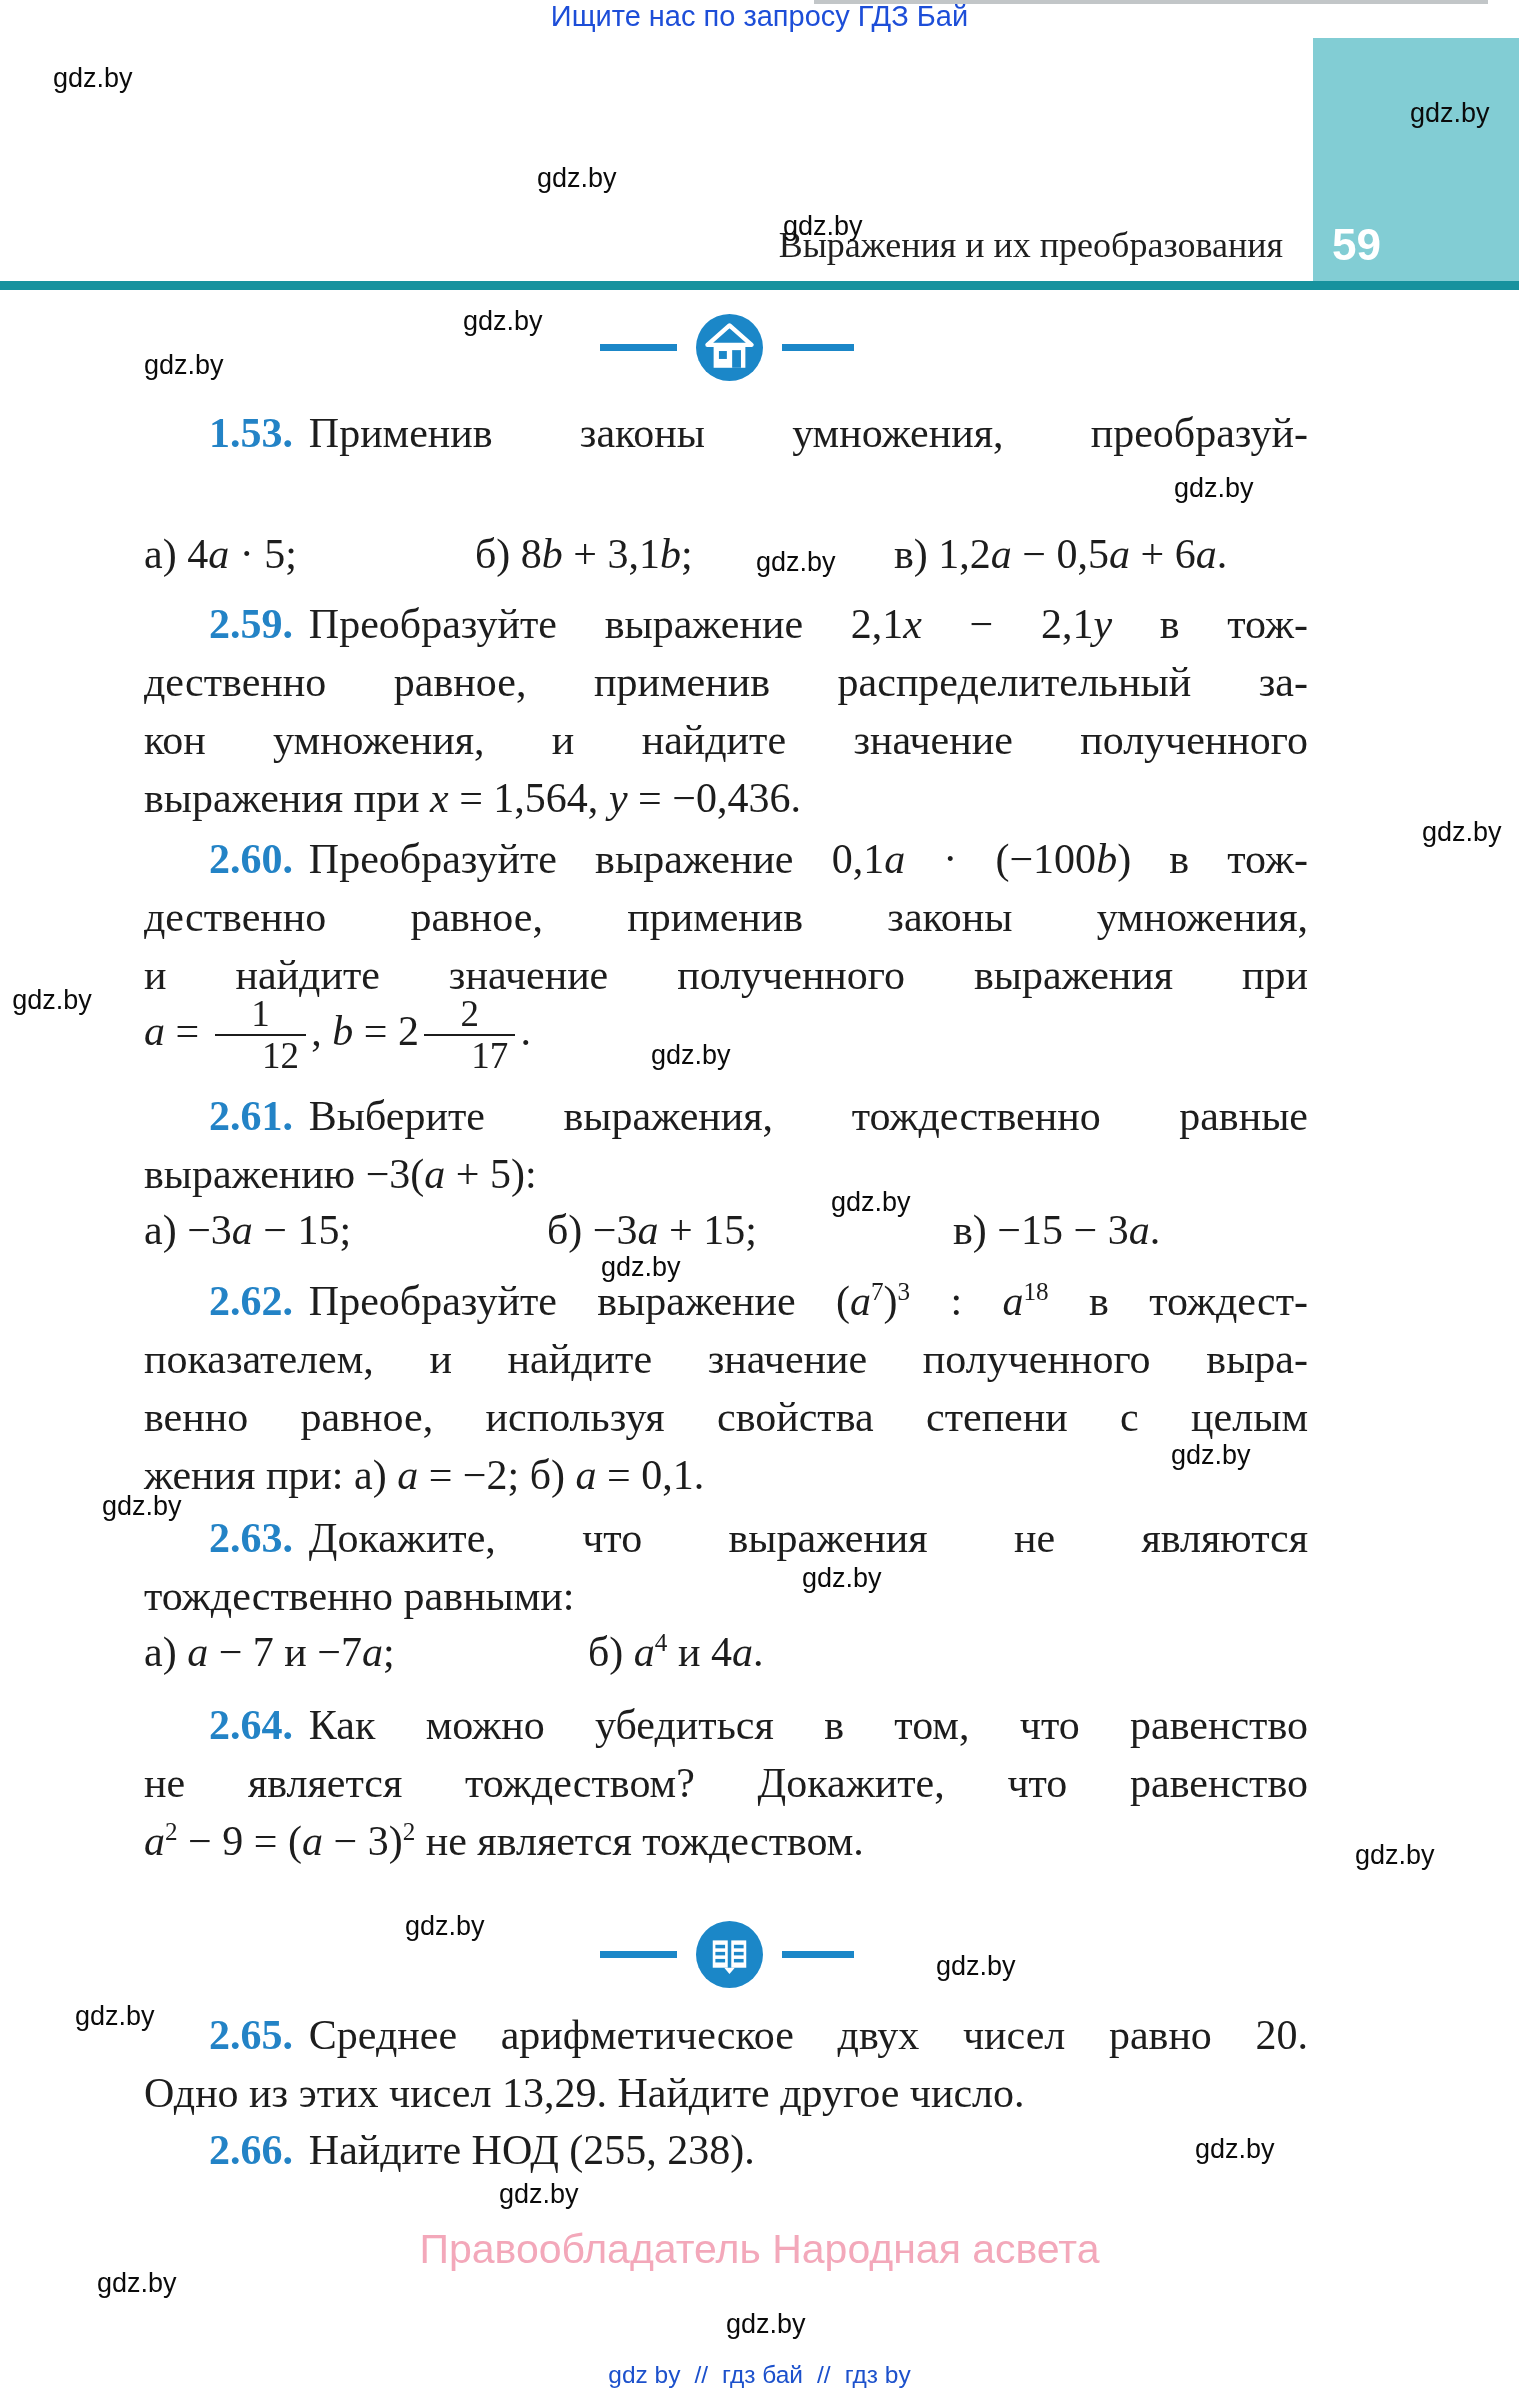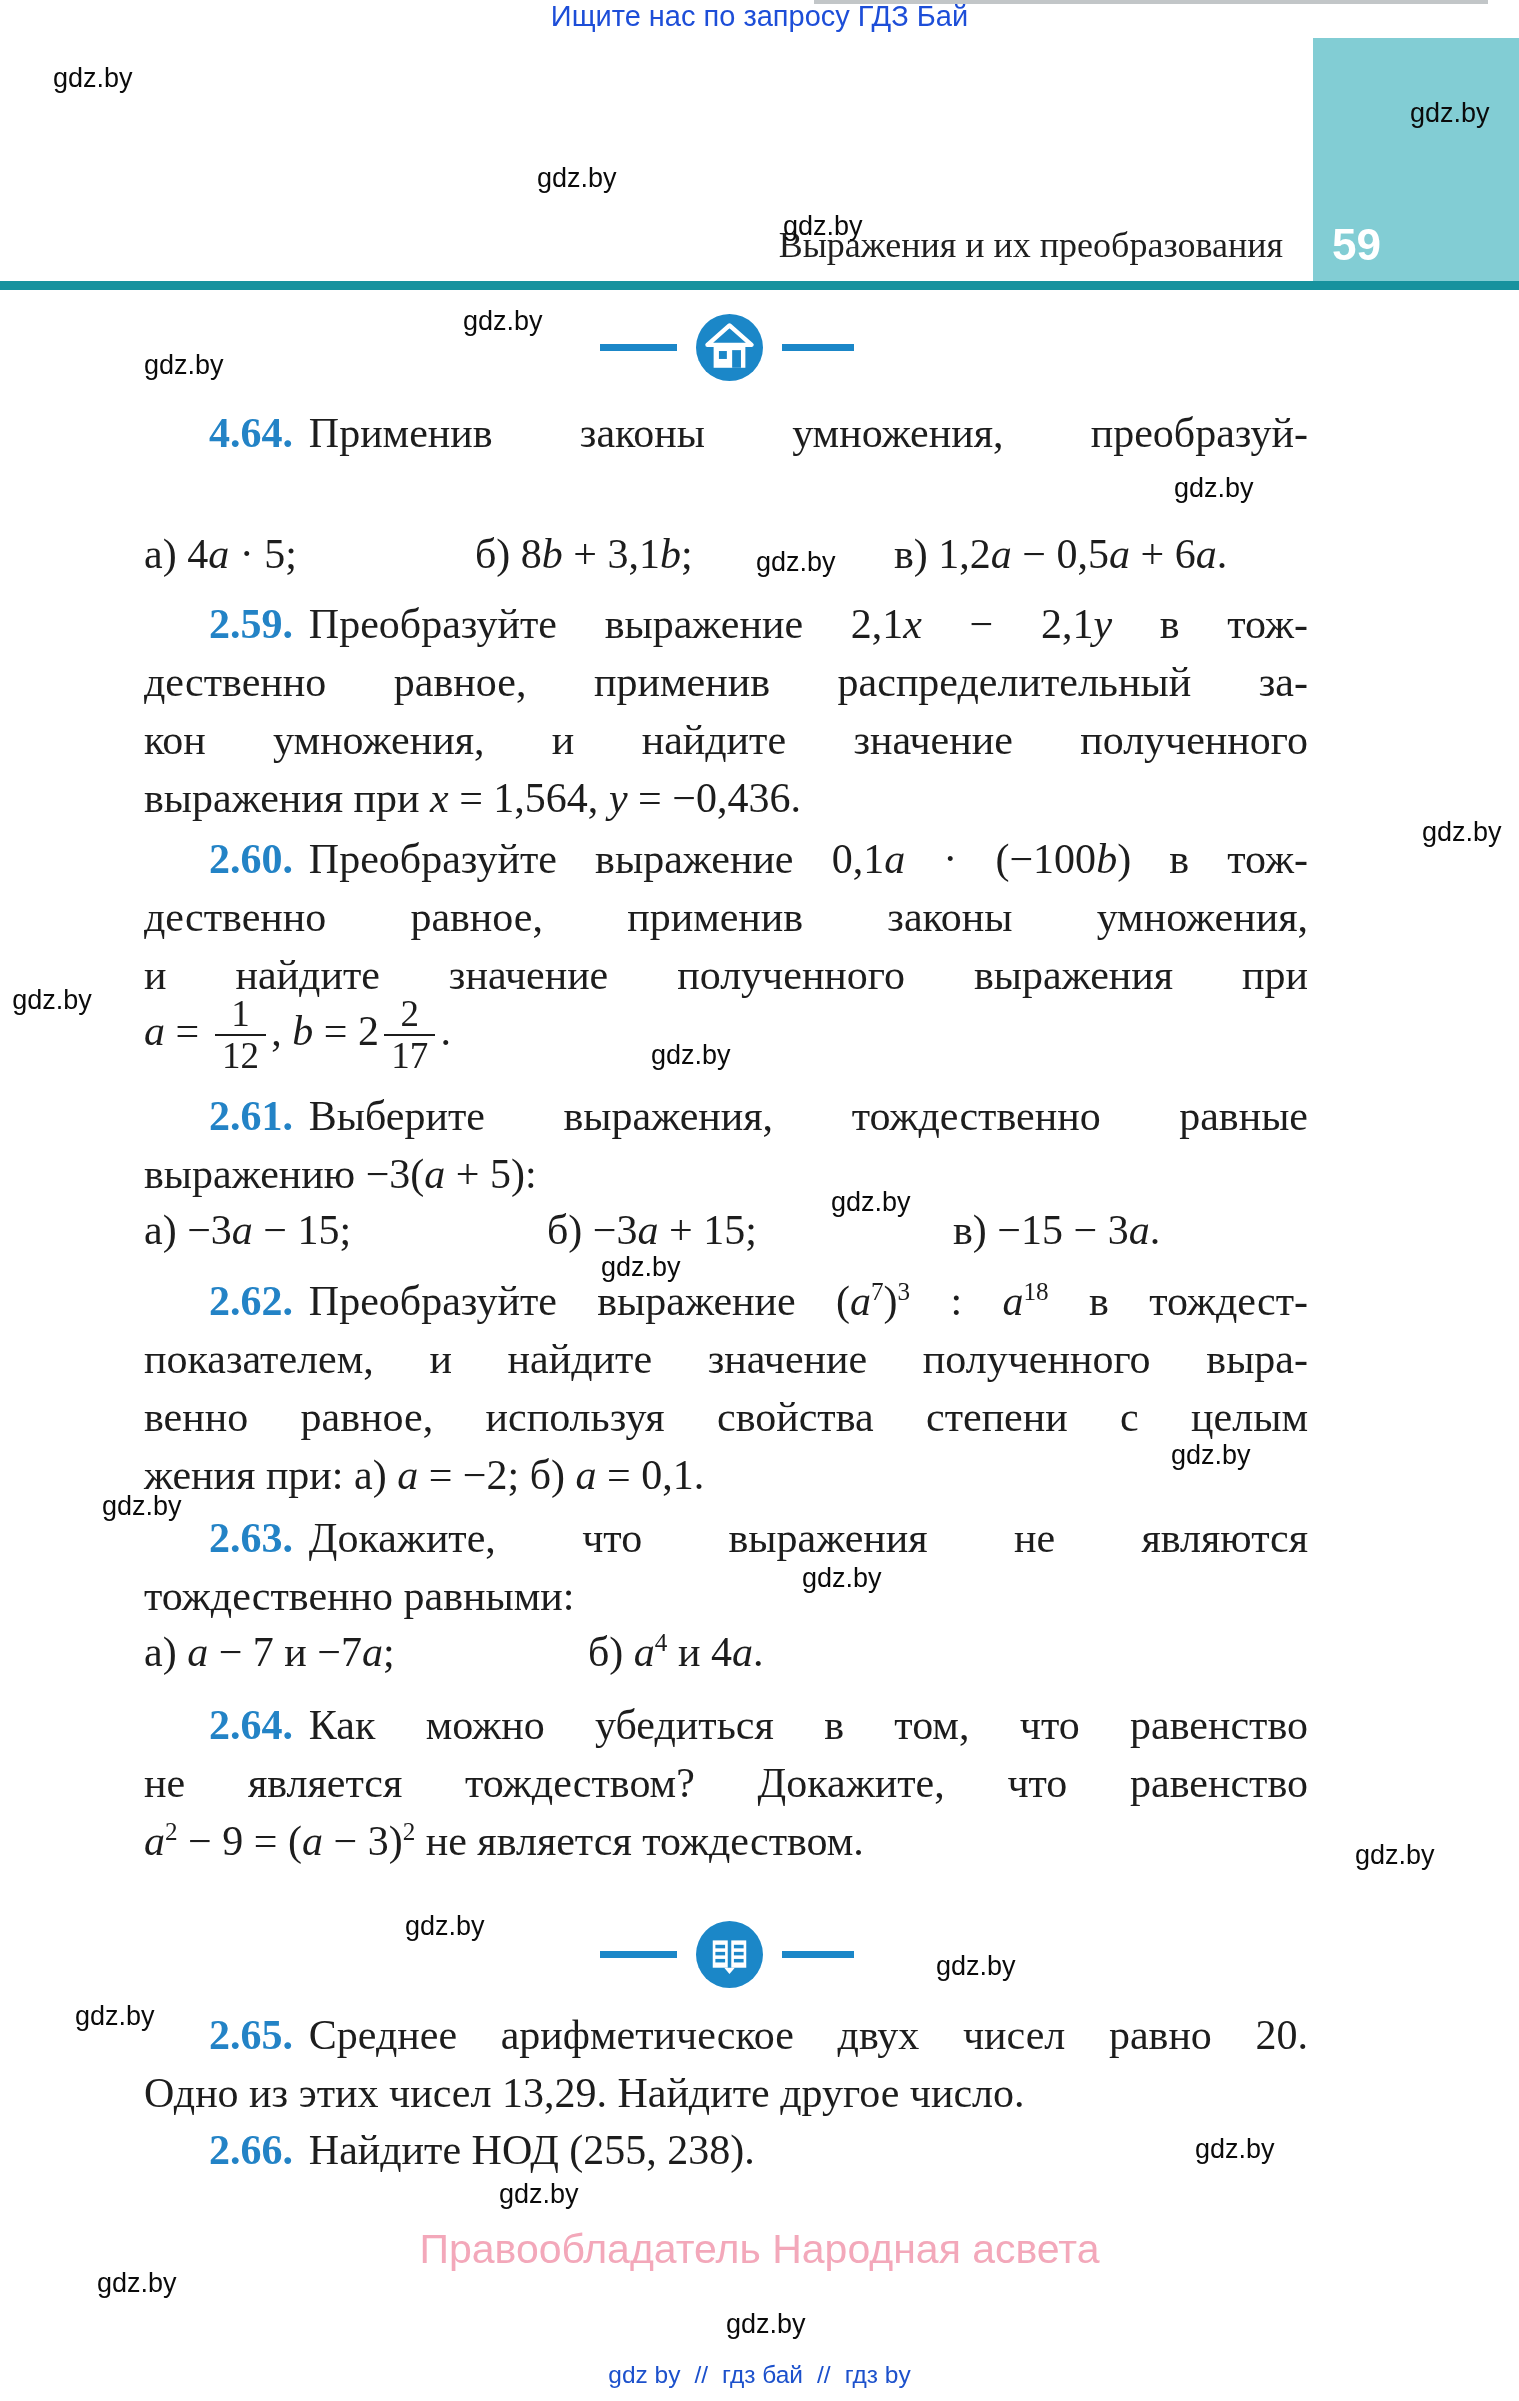--- a/index.html
+++ b/index.html
@@ -52,21 +52,21 @@
   .items .item{position:absolute;white-space:nowrap;}
   #items258 .i1{left:144px} #items258 .i2{left:475px} #items258 .i3{left:894px}
   #items261 .i1{left:144px} #items261 .i2{left:547px} #items261 .i3{left:953px}
   #items263 .i1{left:144px} #items263 .i2{left:588px}
 
   
   #fracline{position:absolute;left:144px;top:982px;font-size:42px;line-height:98px;z-index:3;white-space:nowrap;}
   .frac{display:inline-flex;flex-direction:column;text-align:center;font-size:37px;
         line-height:1.1;vertical-align:middle;margin:0 5.3px;}
   .frac .fn{border-bottom:2.6px solid #1c1c1c;padding:0 7px;}
-  .frac .fd{padding:0 7px;}
+  .frac .fd{padding:0 7px;margin-left:40px;}
 
   
   .pink-footer{position:absolute;top:2226px;left:0;right:0;text-align:center;
                font-family:"Liberation Sans",sans-serif;font-size:41px;color:#f3a8ba;z-index:2;}
   .links{position:absolute;top:2361px;left:0;right:0;text-align:center;
          font-family:"Liberation Sans",sans-serif;font-size:24.5px;color:#1c51cc;z-index:2;}
   .links a{color:#1c51cc;text-decoration:none;margin:0 7px;cursor:pointer;}
   .links .sep{margin:0 7px;}
 </style>
 </head>
@@ -121,21 +121,21 @@
         <path d="M38 13 L63 35 L13 35 Z" fill="#1b87c8" stroke="#ffffff" stroke-width="5" stroke-linejoin="round"></path>
         <rect x="20" y="37" width="36" height="24" fill="#ffffff"></rect>
         <rect x="26" y="42" width="9" height="9" fill="#1b87c8"></rect>
         <rect x="41" y="41" width="10" height="20" fill="#1b87c8"></rect>
       </svg>
     </span>
     <span class="bar b2"></span>
   </div>
 
   <p class="prob" id="p258">
-    <span class="line j ind"><span class="pnum">4.64.</span><span><span>Применив законы умножения, преобразуй-</span></span></span>
+    <span class="line j ind"><span class="pnum">1.53.</span><span><span>Применив законы умножения, преобразуй-</span></span></span>
   </p>
   <div class="items" id="items258">
     <span class="item i1"><span>а) 4</span><span class="it">a</span><span> · 5;</span></span>
     <span class="item i2"><span>б) 8</span><span class="it">b</span><span> + 3,1</span><span class="it">b</span><span>;</span></span>
     <span class="item i3"><span>в) 1,2</span><span class="it">a</span><span> − 0,5</span><span class="it">a</span><span> + 6</span><span class="it">a</span><span>.</span></span>
   </div>
 
   <p class="prob" id="p259">
     <span class="line j ind"><span class="pnum">2.59.</span><span><span>Преобразуйте выражение 2,1</span><span class="it">x</span><span> − 2,1</span><span class="it">y</span><span> в тож-</span></span></span>
     <span class="line j"><span><span>дественно равное, применив распределительный за-</span></span></span>

